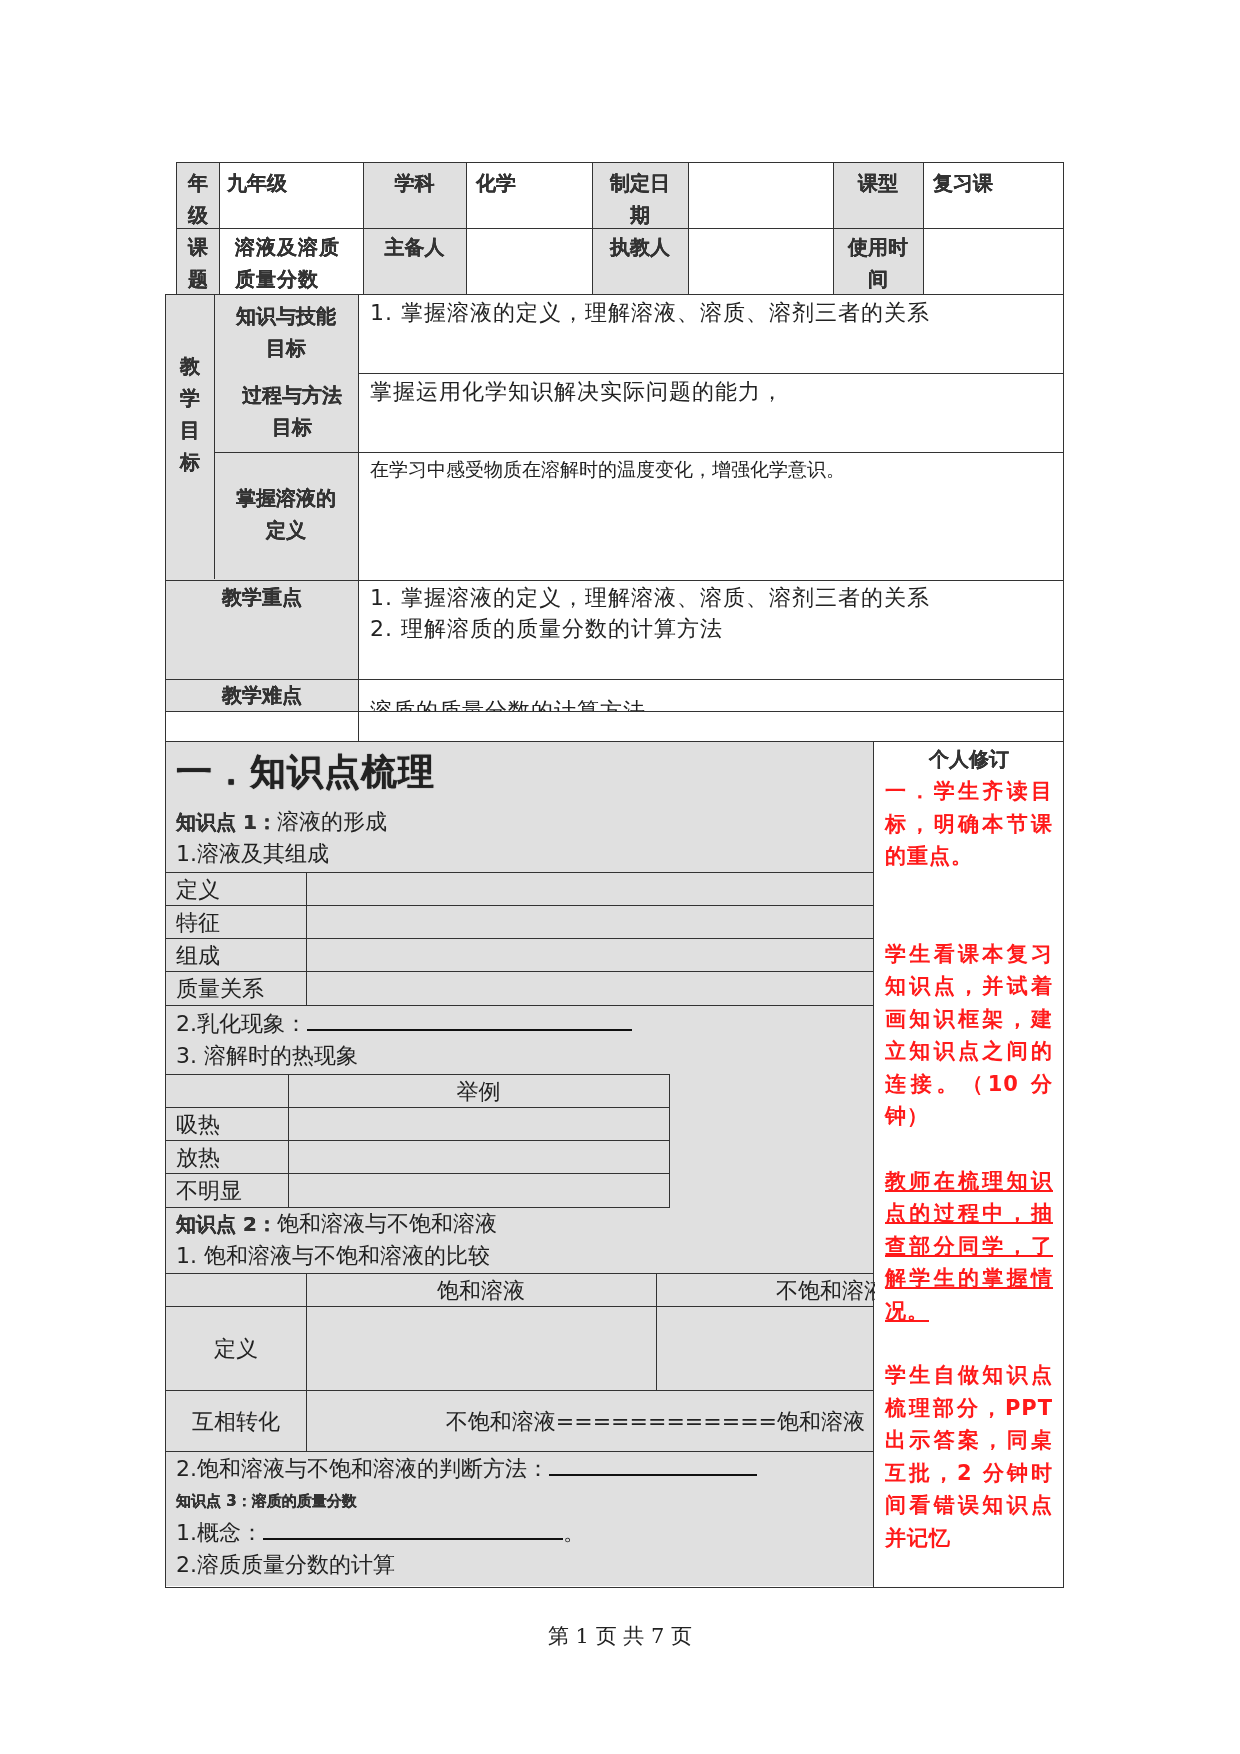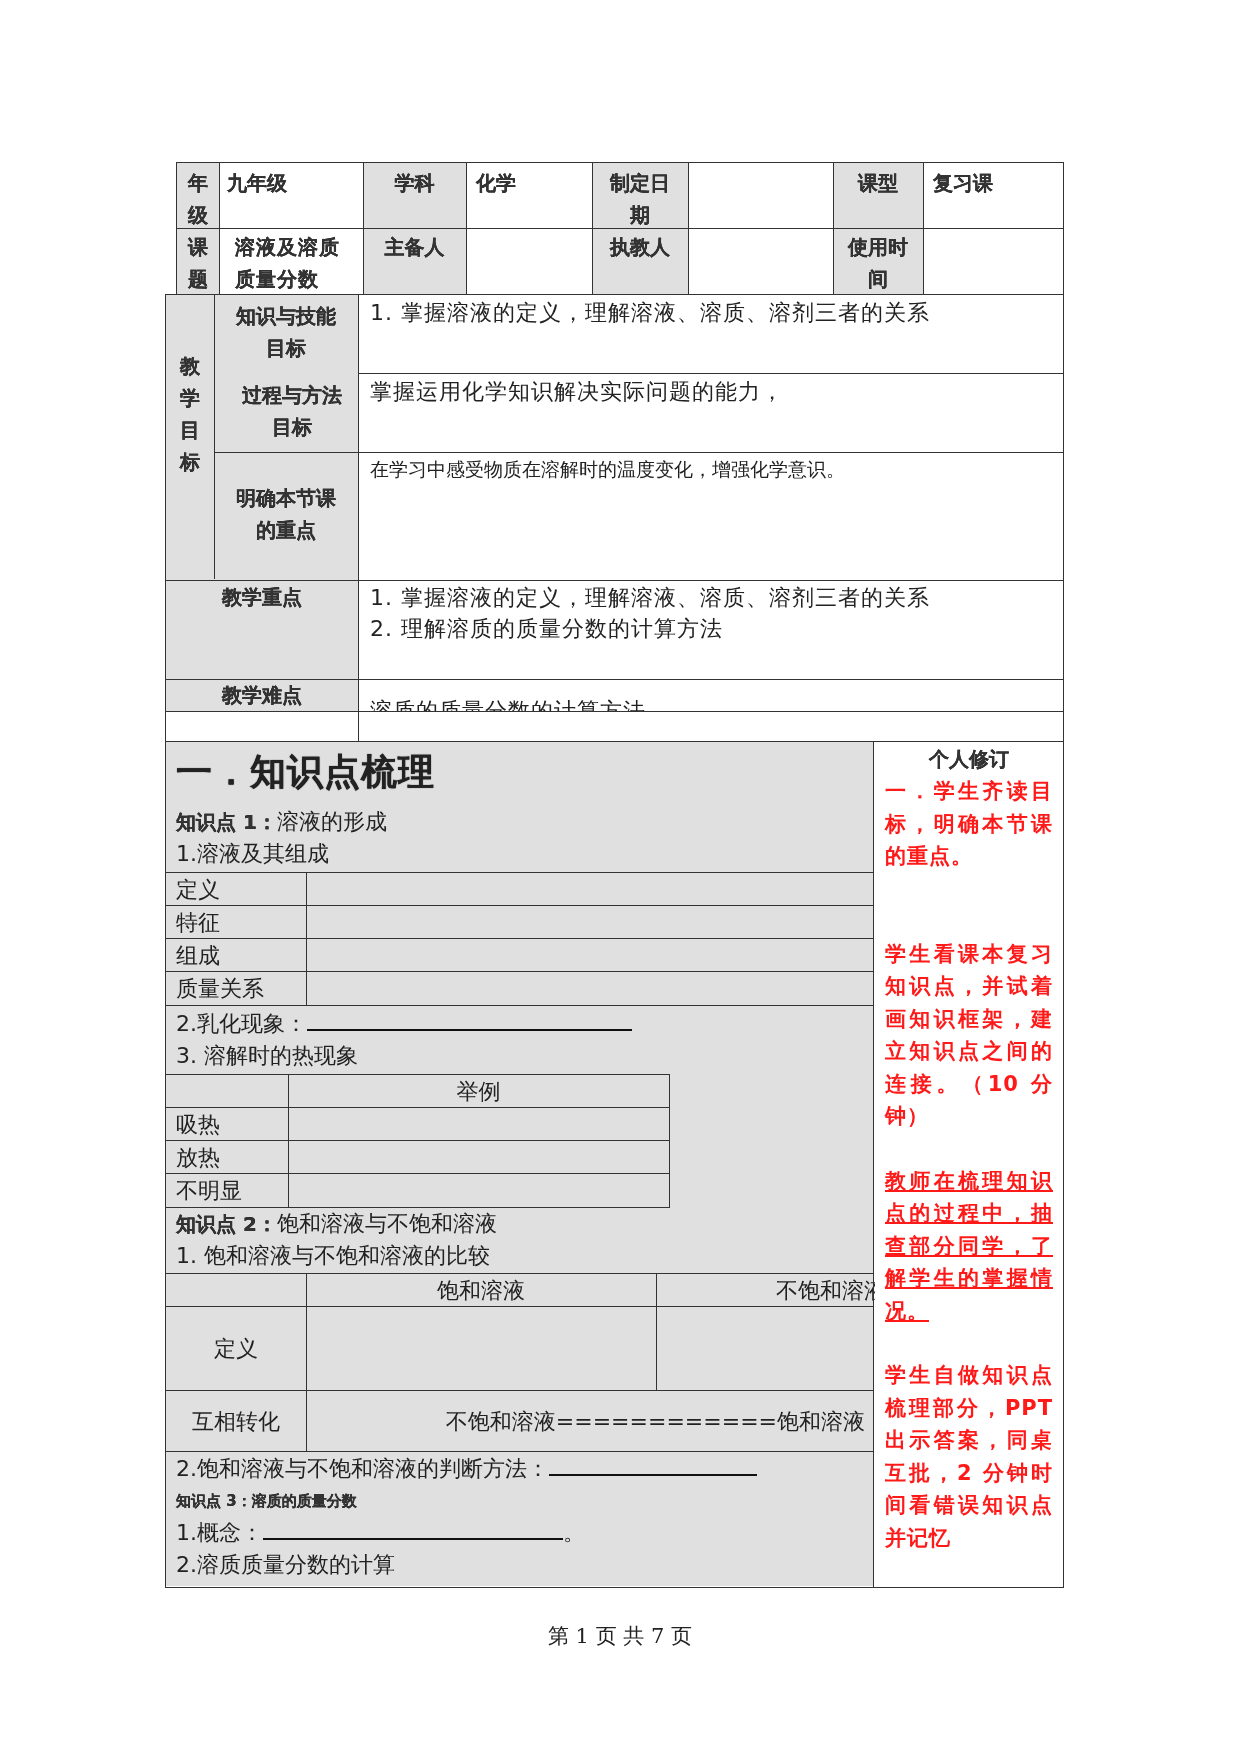--- a/index.html
+++ b/index.html
@@ -95,21 +95,21 @@
   </div>
 
   <div class="abs gray" style="left:48px; top:78px; width:156px; height:79px;">
     <div class="lbl center" style="width:116px; margin:6px auto 0; line-height:32px;">过程与方法目标</div>
   </div>
   <div class="abs white" style="left:192px; top:78px; width:705px; height:79px; padding:2px 12px;">
     <div class="txt" style="line-height:34px; letter-spacing:1px;">掌握运用化学知识解决实际问题的能力，</div>
   </div>
 
   <div class="abs gray" style="left:48px; top:157px; width:144px; height:128px;">
-    <div class="lbl center" style="width:116px; margin:30px auto 0; line-height:32px;">明确本节课的重点</div>
+    <div class="lbl center" style="width:116px; margin:30px auto 0; line-height:32px;">掌握溶液的定义</div>
   </div>
   <div class="abs white" style="left:192px; top:157px; width:705px; height:128px; padding:2px 12px;">
     <div class="txt small" style="line-height:30px;">在学习中感受物质在溶解时的温度变化，增强化学意识。</div>
   </div>
 
   <div class="abs gray" style="left:0; top:285px; width:192px; height:99px;">
     <div class="lbl center" style="line-height:32px; padding-top:1px;">教学重点</div>
   </div>
   <div class="abs white" style="left:192px; top:285px; width:705px; height:99px; padding:2px 12px;">
     <div class="txt" style="line-height:31px; letter-spacing:1px;">1.  掌握溶液的定义，理解溶液、溶质、溶剂三者的关系</div>

